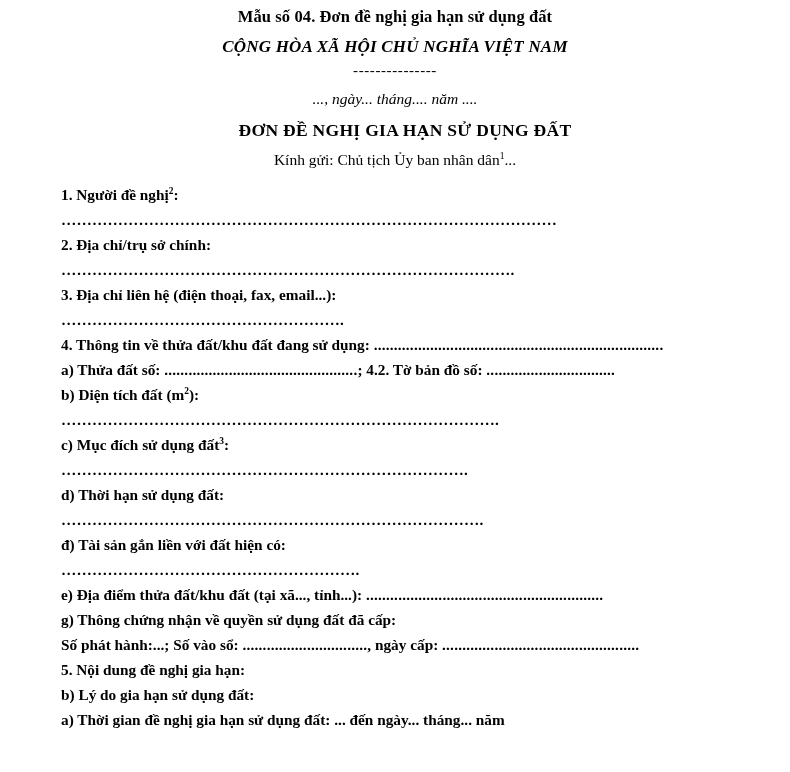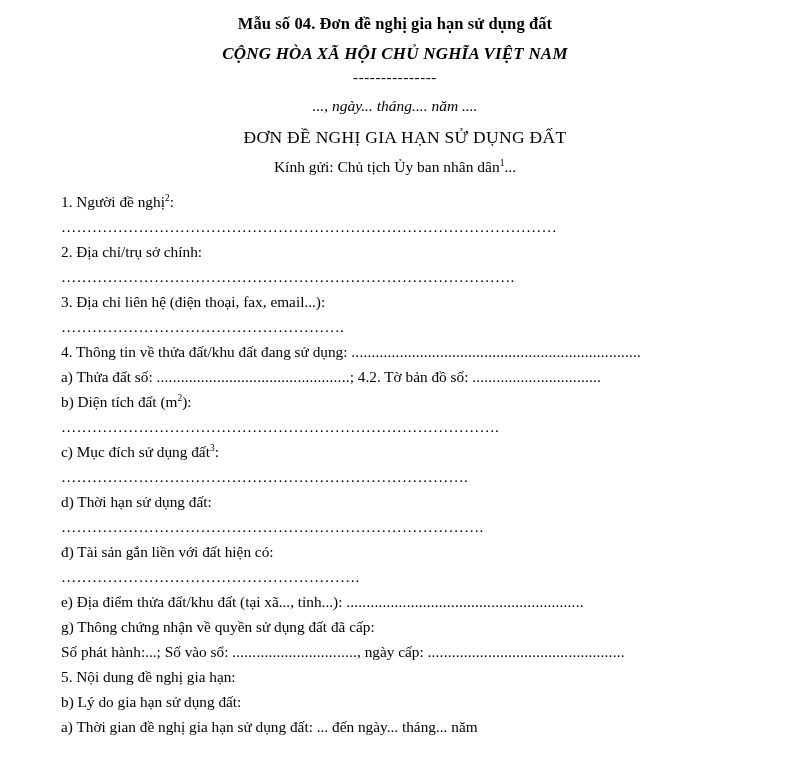--- a/index.html
+++ b/index.html
@@ -17,21 +17,21 @@
   .page {
     position: relative;
     width: 790px;
     height: 772px;
     background: #ffffff;
   }
 
   
   .header {
     text-align: center;
-    padding-top: 13px;
+    padding-top: 6px;
   }
   .doc-kicker {
     font-size: 16.5px;
     font-weight: bold;
     line-height: 1.35;
     letter-spacing: 0.1px;
   }
   .nation-line {
     font-size: 17px;
     font-weight: bold;
@@ -53,37 +53,38 @@
     letter-spacing: 0.6px;
   }
   .date-line {
     font-size: 15.5px;
     font-style: italic;
     margin-top: 11px;
     line-height: 1.3;
   }
   .doc-title {
     font-size: 17.5px;
-    font-weight: normal;
+    font-weight: bold;
     margin-top: 9px;
     line-height: 1.3;
     letter-spacing: 0.3px;
     margin-left: 20px;
   }
   .recipient-line {
     font-size: 15.5px;
     margin-top: 9px;
     line-height: 1.3;
   }
 
   
   .body-block {
     margin-top: 12px;
     padding-left: 61px;
     padding-right: 27px;
+    font-weight: bold;
   }
   .line {
     font-size: 15.3px;
     line-height: 25px;
     white-space: nowrap;
     overflow: hidden;
   }
   .line.dots-row {
     line-height: 25px;
     letter-spacing: 0.2px;

